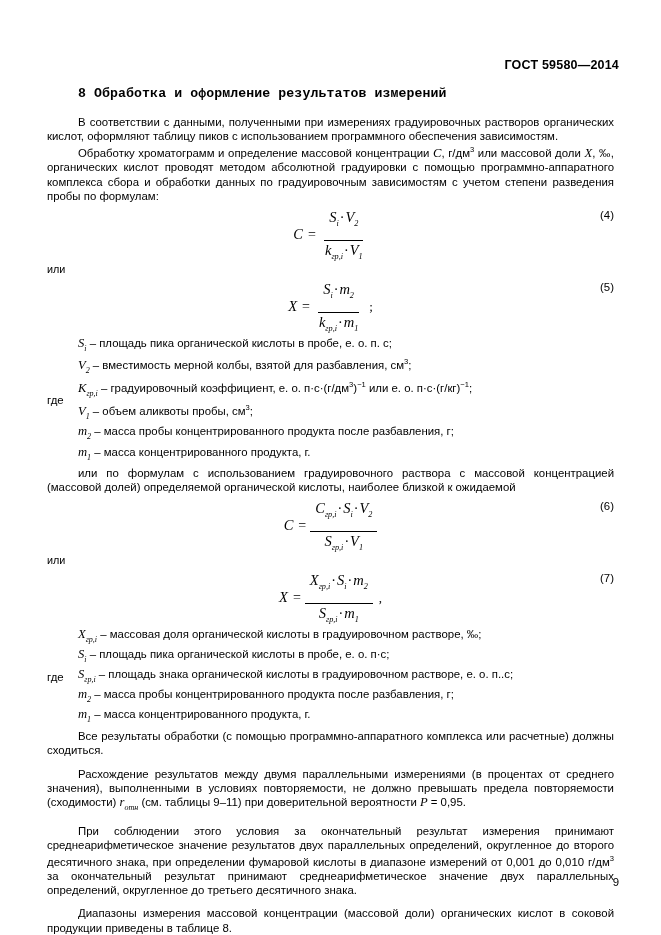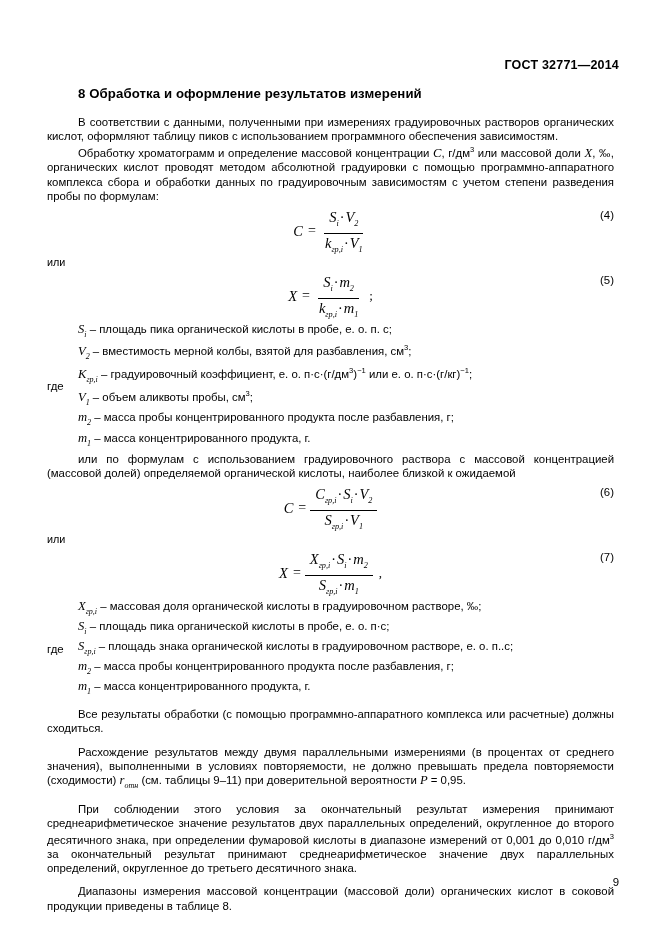--- a/index.html
+++ b/index.html
@@ -38,20 +38,21 @@
     position: absolute;
     top: 86px;
     left: 47px;
     width: 567px;
   }
   h1.section-title {
     font-size: 13.2px;
     font-weight: bold;
     margin: 0 0 14px 31px;
     letter-spacing: 0.1px;
+    font-family: Liberation Mono, monospace;
   }
   p.body-par {
     font-size: 11.4px;
     line-height: 14.2px;
     margin: 0;
     text-align: justify;
     text-indent: 31px;
     hyphens: manual;
   }
   
@@ -79,21 +80,21 @@
     padding-right: 5px;
   }
   .eqsign { padding-right: 4px; font-size: 14px; }
   .frac {
     display: inline-flex;
     flex-direction: column;
     align-items: center;
     vertical-align: middle;
   }
   .frac .num {
-    padding: 0 5px 5px 5px;
+    padding: 0 5px 12px 5px;
     border-bottom: 1.1px solid #000;
     white-space: nowrap;
   }
   .frac .den {
     padding: 1px 5px 0 5px;
     white-space: nowrap;
   }
   .mathvar {
     font-style: italic;
     font-family: "Liberation Serif", serif;
@@ -147,21 +148,21 @@
     right: 42px;
     bottom: 47px;
     font-size: 11.4px;
   }
 </style>
 </head>
 <body>
 
 <div class="page">
 
-  <div class="doc-header">ГОСТ 32771—2014</div>
+  <div class="doc-header">ГОСТ 59580—2014</div>
 
   <div class="content">
 
     <h1 class="section-title">8 Обработка и оформление результатов измерений</h1>
 
     <p class="body-par">В соответствии с данными, полученными при измерениях градуировочных растворов органических кислот, оформляют таблицу пиков с использованием программного обеспечения зависимостям.</p>
 
     <p class="body-par"><span>Обработку хроматограмм и определение массовой концентрации </span><span class="sym">C</span><span>, г/дм</span><sup class="sm">3</sup><span> или массовой доли </span><span class="sym">X</span><span>, ‰, органических кислот проводят методом абсолютной градуировки с помощью программно-аппаратного комплекса сбора и обработки данных по градуировочным зависимостям с учетом степени разведения пробы по формулам:</span></p>
 
     <div class="formula-block">
@@ -240,21 +241,21 @@
         <div class="where-items">
           <div class="where-item"><span class="sym"><span>X</span><sub>гр,i</sub></span><span> – массовая доля органической кислоты в градуировочном растворе, ‰;</span></div>
           <div class="where-item"><span class="sym"><span>S</span><sub>i</sub></span><span> – площадь пика органической кислоты в пробе, е. о. п·с;</span></div>
           <div class="where-item"><span class="sym"><span>S</span><sub>гр,i</sub></span><span> – площадь знака органической кислоты в градуировочном растворе, е. о. п..с;</span></div>
           <div class="where-item"><span class="sym"><span>m</span><sub>2</sub></span><span> – масса пробы концентрированного продукта после разбавления, г;</span></div>
           <div class="where-item"><span class="sym"><span>m</span><sub>1</sub></span><span> – масса концентрированного продукта, г.</span></div>
         </div>
       </div>
     </div>
 
-    <p class="body-par" style="margin-top:8px;">Все результаты обработки (с помощью программно-аппаратного комплекса   или расчетные) должны сходиться.</p>
+    <p class="body-par" style="margin-top:2px;">Все результаты обработки (с помощью программно-аппаратного комплекса   или расчетные) должны сходиться.</p>
 
     <p class="body-par" style="margin-top:9px;"><span>Расхождение результатов между двумя параллельными измерениями (в процентах от среднего значения), выполненными в условиях повторяемости, не должно превышать предела повторяемости (сходимости) </span><span class="sym"><span>r</span><sub>отн</sub></span><span> (см. таблицы 9–11)  при доверительной вероятности </span><span class="sym">P</span><span> = 0,95.</span></p>
 
     <p class="body-par" style="margin-top:9px;"><span>При соблюдении этого условия за окончательный результат измерения принимают среднеарифметическое значение результатов двух параллельных определений, округленное до второго десятичного знака, при определении фумаровой кислоты в диапазоне измерений от 0,001 до 0,010 г/дм</span><sup class="sm">3</sup><span> за окончательный результат принимают среднеарифметическое значение двух параллельных определений, округленное до третьего десятичного знака.</span></p>
 
     <p class="body-par" style="margin-top:9px;">Диапазоны измерения массовой концентрации (массовой доли) органических кислот в соковой продукции приведены в таблице 8.</p>
 
   </div>
 
   <div class="page-number">9</div>

